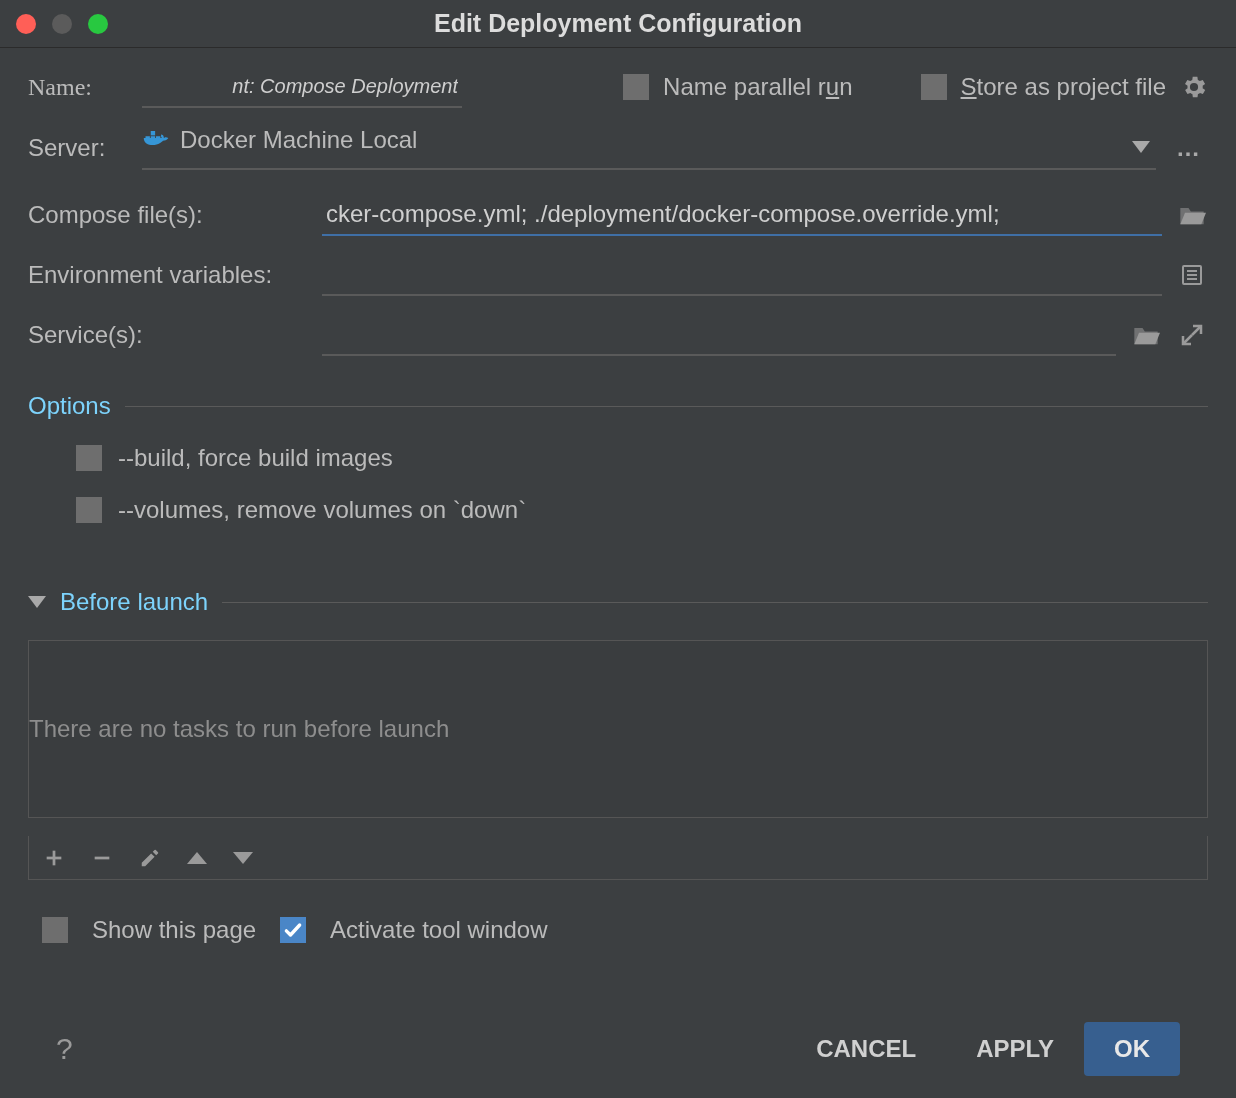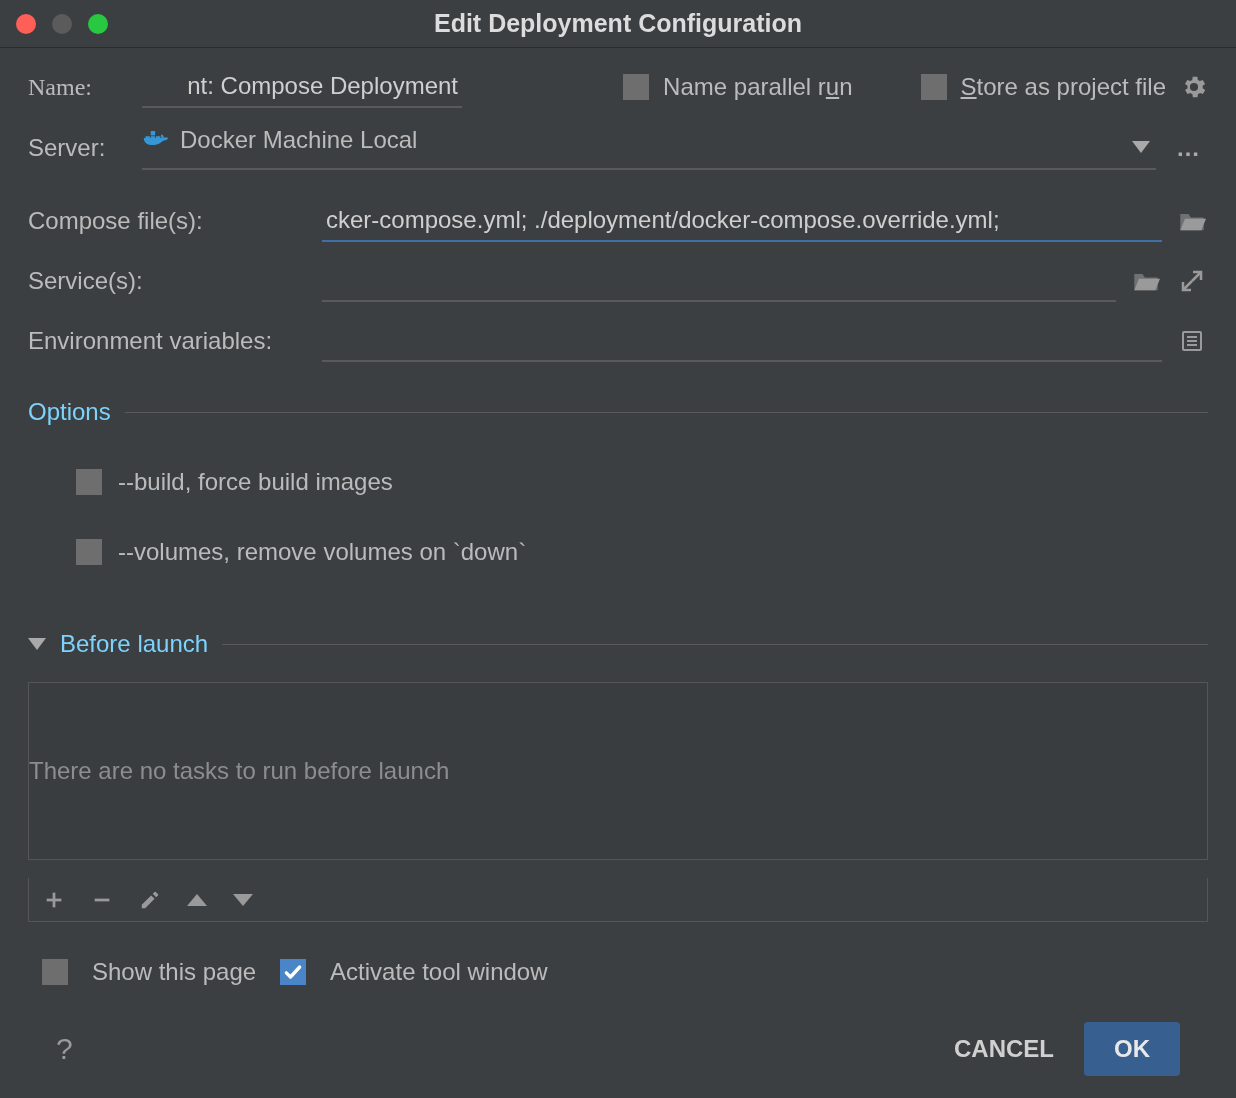--- a/index.html
+++ b/index.html
@@ -31,22 +31,22 @@
   .form { flex: 1; padding: 18px 28px 0 28px; display: flex; flex-direction: column; gap: 18px; }
 
   .row { display: flex; align-items: center; gap: 14px; }
   .label { color: #bbbbbb; white-space: nowrap; }
   .mn { text-decoration: underline; }
 
   
   .name-row .name-label { width: 100px; font-family: Liberation Serif, serif; }
   .name-input {
     width: 320px; height: 42px; border: none; border-bottom: 2px solid #5a5a5a;
-    background: transparent; color: #cfcfcf; font-size: 24px;
-    padding: 0 4px; outline: none; text-align: right; overflow: hidden;
+    background: transparent; color: #cfcfcf; font-size: 20px;
+    padding: 0 4px; outline: none; text-align: right; overflow: hidden; font-style: italic;
   }
   .cb { width: 26px; height: 26px; border: none; background: #6e6e6e; display: inline-block; flex: none; cursor: pointer; }
   .cb.checked { background: #4a86c7; display: inline-flex; align-items: center; justify-content: center; }
   .cb.checked svg { width: 20px; height: 20px; }
 
   .spacer { flex: 1; }
 
   .gear { color: #9a9a9a; cursor: pointer; }
   .gear svg { width: 28px; height: 28px; display: block; }
 
@@ -77,21 +77,21 @@
   
   .section-header {
     display: flex; align-items: center; gap: 14px; margin-top: 18px;
   }
   .section-header .sh-label { color: #7dd3fc; white-space: nowrap; }
   .section-header .hr {
     flex: 1; height: 1px; background: #5a5a5a;
   }
   .disclosure { width: 0; height: 0; border-left: 9px solid transparent; border-right: 9px solid transparent; border-top: 12px solid #a9a9a9; cursor: pointer; }
 
-  .option-row { display: flex; align-items: center; gap: 16px; padding-left: 48px; margin-top: 24px; }
+  .option-row { display: flex; align-items: center; gap: 16px; padding-left: 48px; margin-top: 6px; }
 
   
   .task-box {
     margin-top: 6px;
     border: 1px solid #555; background: #3a3d3f;
     height: 178px; display: flex; align-items: center; justify-content: flex-start;
     color: #8d8d8d; font-size: 24px;
   }
   .task-toolbar {
     border: 1px solid #555; border-top: none; height: 44px;
@@ -165,27 +165,40 @@
           <rect x="16" y="10" width="5" height="5" fill="#3696d6"></rect>
           <rect x="10" y="4" width="5" height="5" fill="#3696d6"></rect>
           <path d="M2 15 h22 c5 0 6-3 6-3 c-3-2-5 0-5 0 c0-4-3-4-3-4 c-1 3 1 4 1 4 H2 c0 6 5 8 10 8 c7 0 11-4 12-5" fill="#3696d6"></path>
         </svg>
         <span>Docker Machine Local</span>
         <span class="caret caret-down"></span>
       </div>
       <span class="more-dots">…</span>
     </div>
 
-    <div class="row field-row" style="margin-top:12px">
+    <div class="row field-row" style="margin-top:6px">
       <span class="label field-label">Compose file(s):</span>
       <input class="text-input active" value="cker-compose.yml; ./deployment/docker-compose.override.yml;" style="">
       <span class="icon-btn">
         <svg viewBox="0 0 24 20" fill="currentColor">
             <path d="M2 4h7l2 3h11v11H2z" opacity="0.55"></path>
             <path d="M2 18L6 8h18l-4 10z"></path>
+          </svg>
+      </span>
+    </div>
+
+    <div class="row field-row">
+      <span class="label field-label">Environment variables:</span>
+      <input class="text-input" value="" style="">
+      <span class="icon-btn">
+        <svg viewBox="0 0 24 24" fill="none" stroke="currentColor" stroke-width="2">
+            <rect x="3" y="3" width="18" height="18" rx="1"></rect>
+            <line x1="7" y1="8" x2="17" y2="8"></line>
+            <line x1="7" y1="12" x2="17" y2="12"></line>
+            <line x1="7" y1="16" x2="17" y2="16"></line>
           </svg>
       </span>
     </div>
 
     <div class="row field-row">
       <span class="label field-label">Service(s):</span>
       <input class="text-input" value="" style="">
       <span class="icon-btn">
         <svg viewBox="0 0 24 20" fill="currentColor">
             <path d="M2 4h7l2 3h11v11H2z" opacity="0.55"></path>
@@ -195,33 +208,20 @@
       <span class="icon-btn">
         <svg viewBox="0 0 24 24" fill="none" stroke="currentColor" stroke-width="2.5">
             <path d="M13 3h8v8"></path>
             <path d="M21 3l-9 9"></path>
             <path d="M11 21H3v-8"></path>
             <path d="M3 21l9-9"></path>
           </svg>
       </span>
     </div>
 
-    <div class="row field-row">
-      <span class="label field-label">Environment variables:</span>
-      <input class="text-input" value="" style="">
-      <span class="icon-btn">
-        <svg viewBox="0 0 24 24" fill="none" stroke="currentColor" stroke-width="2">
-            <rect x="3" y="3" width="18" height="18" rx="1"></rect>
-            <line x1="7" y1="8" x2="17" y2="8"></line>
-            <line x1="7" y1="12" x2="17" y2="12"></line>
-            <line x1="7" y1="16" x2="17" y2="16"></line>
-          </svg>
-      </span>
-    </div>
-
     <div class="section-header">
       <span class="sh-label">Options</span>
       <span class="hr"></span>
     </div>
     <div class="option-row">
       <span class="cb"></span>
       <span class="label">--build, force build images</span>
     </div>
     <div class="option-row">
       <span class="cb"></span>
@@ -265,17 +265,18 @@
             <polyline points="4 13 9 18 20 6"></polyline>
           </svg>
       </span>
       <span>Activate tool window</span>
     </div>
 
     <div class="footer">
       <span class="help">?</span>
       <div class="spacer"></div>
       <button class="btn flat">CANCEL</button>
+      <button class="btn flat">APPLY</button>
       <button class="btn primary">OK</button>
     </div>
 
   </div>
 </div>
 
 </body></html>

